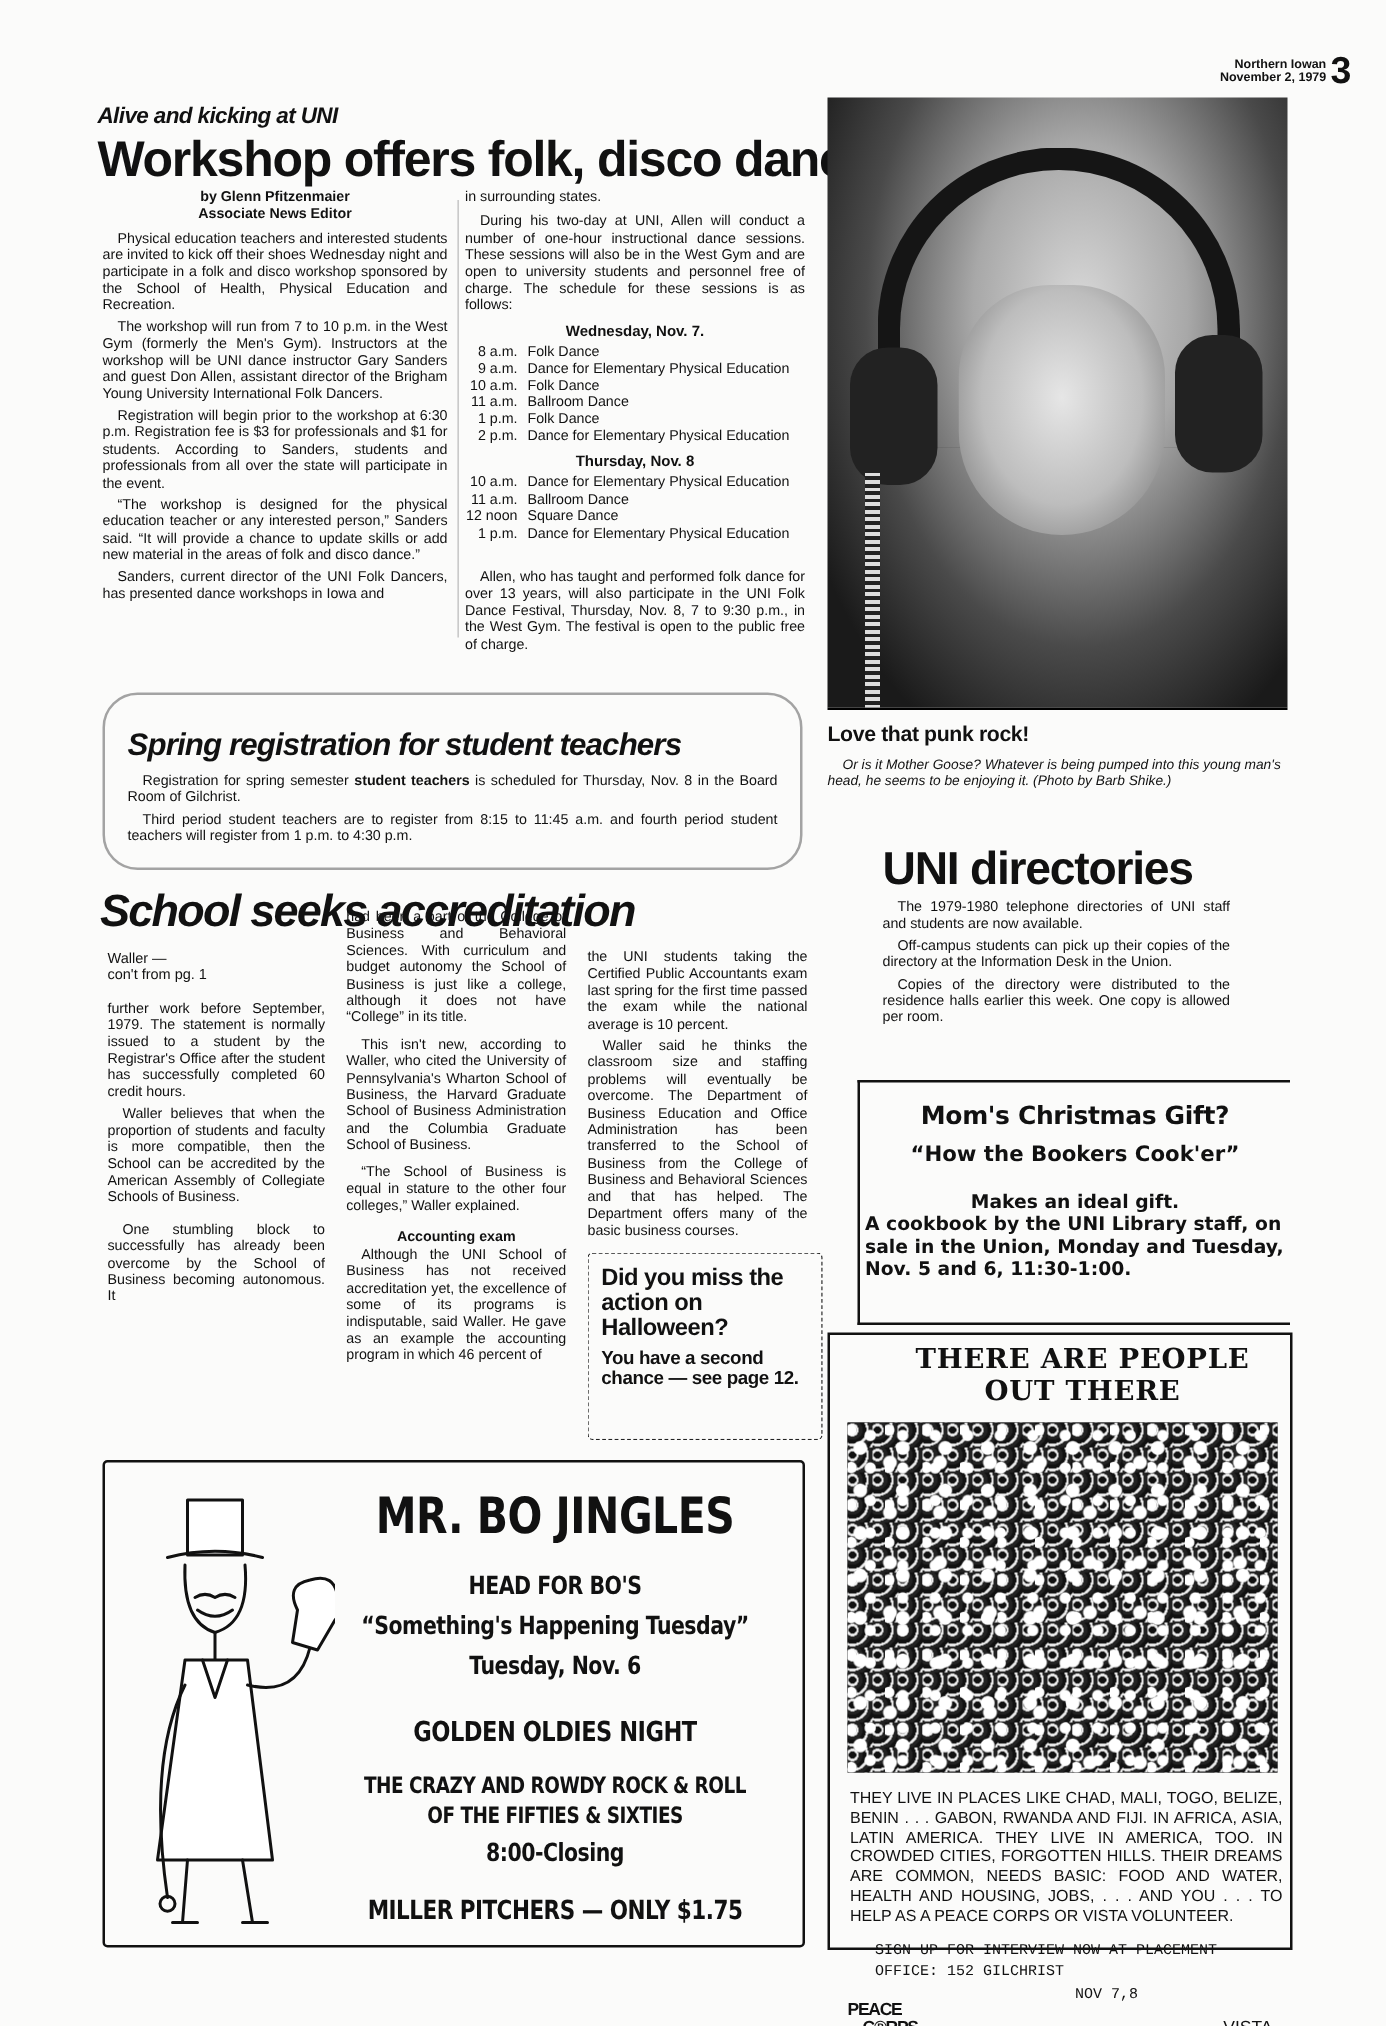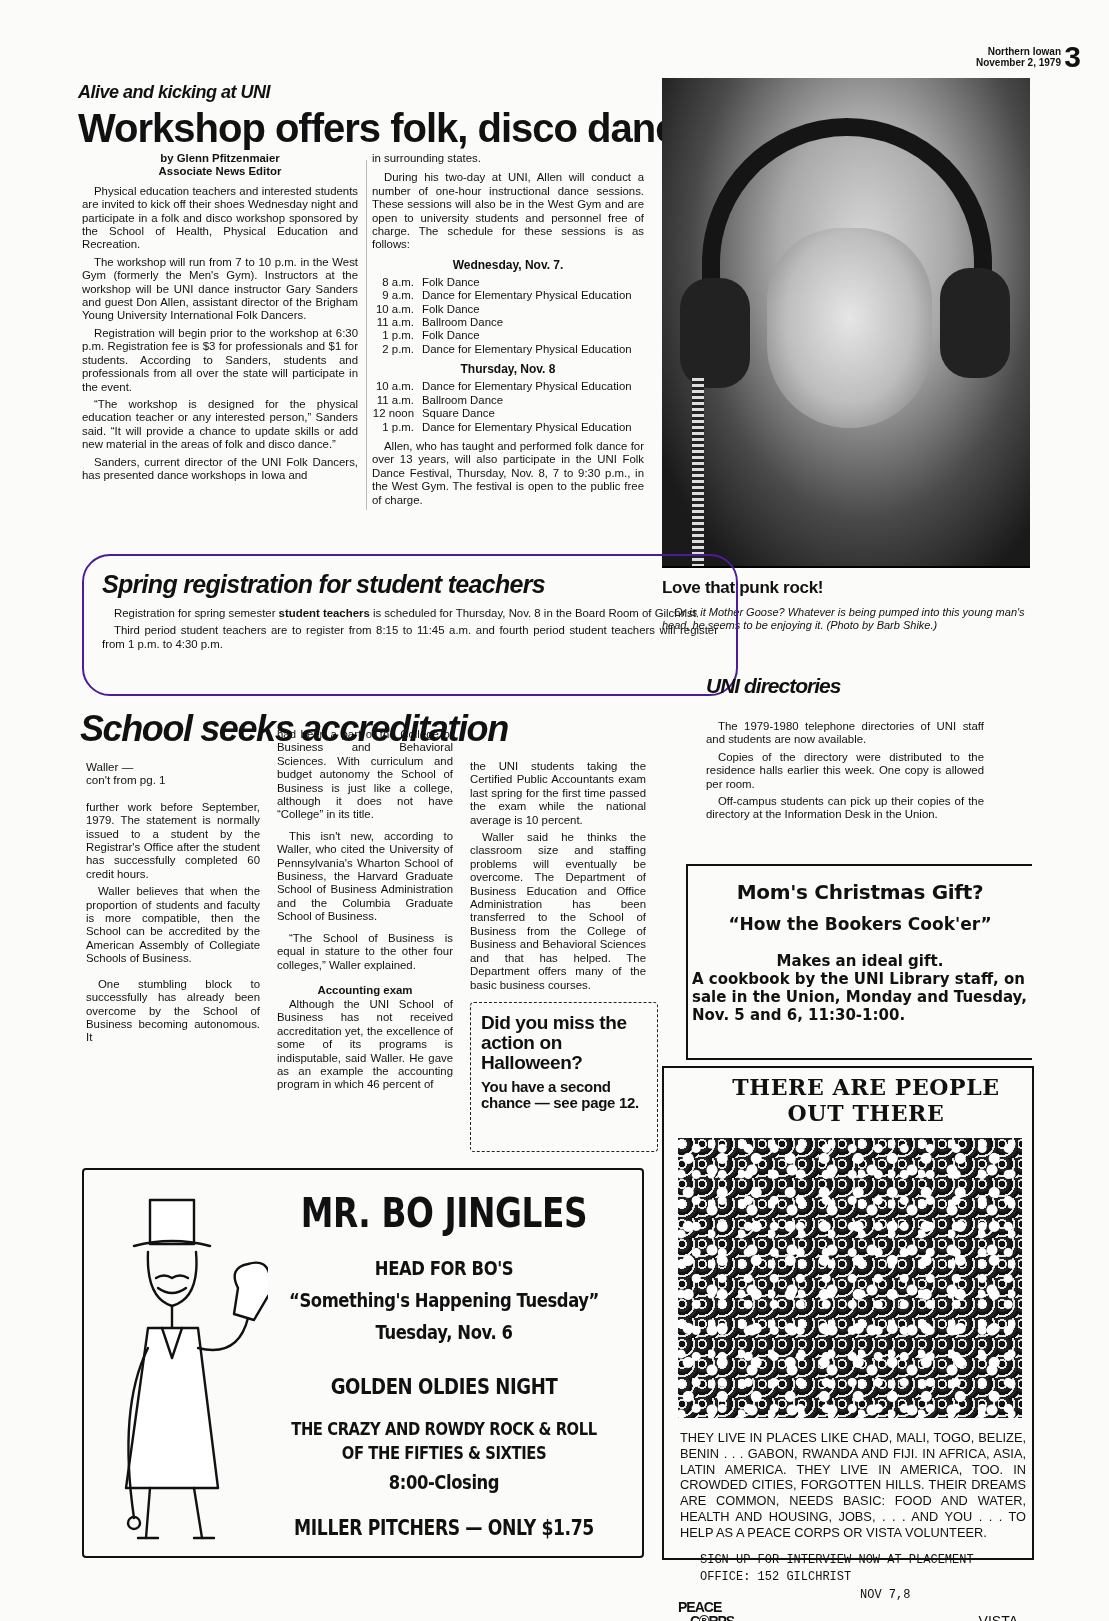--- a/index.html
+++ b/index.html
@@ -16,23 +16,23 @@
   .sched-row { display: flex; font-size: 11.4px; line-height: 13.4px; }
   .sched-row .t { width: 50px; text-align: right; padding-right: 8px; }
   .photo { left: 662px; top: 78px; width: 368px; height: 490px; background: radial-gradient(ellipse at 55% 35%, #d9d9d9 0%, #a8a8a8 30%, #4a4a4a 60%, #1a1a1a 85%); border-bottom: 2px solid #000; overflow: hidden; }
   .photo .phones { position: absolute; left: 40px; top: 40px; width: 290px; height: 240px; border: 18px solid #151515; border-bottom: none; border-radius: 150px 150px 0 0; }
   .photo .ear-l { position: absolute; left: 18px; top: 200px; width: 70px; height: 110px; background: #222; border-radius: 30px; }
   .photo .ear-r { position: absolute; right: 20px; top: 190px; width: 70px; height: 110px; background: #222; border-radius: 30px; }
   .photo .face { position: absolute; left: 105px; top: 150px; width: 165px; height: 200px; background: radial-gradient(ellipse at 50% 45%, #e6e6e6 0%, #bdbdbd 55%, #707070 100%); border-radius: 80px 80px 90px 90px; }
   .photo .cord { position: absolute; left: 30px; top: 300px; width: 12px; height: 190px; background: repeating-linear-gradient(180deg, #ddd 0 3px, #222 3px 6px); }
   .caption-title { left: 662px; top: 578px; font-size: 17px; font-weight: bold; letter-spacing: -0.3px; }
   .caption-text { left: 662px; top: 606px; width: 368px; font-size: 11px; line-height: 13.4px; font-style: italic; text-indent: 12px; }
-  .reg-box { left: 82px; top: 554px; width: 656px; height: 142px; border: 2px solid #4c1d95; border-radius: 28px; padding: 14px 18px; }
+  .reg-box { left: 82px; top: 554px; width: 560px; height: 142px; border: 2px solid #a3a3a3; border-radius: 28px; padding: 26px 18px; }
   .reg-box h2 { font-size: 25px; font-style: italic; font-weight: bold; letter-spacing: -0.7px; margin-left: 0; margin-bottom: 8px; }
-  .uni-dir-title { left: 706px; top: 674px; font-size: 21px; font-style: italic; font-weight: bold; letter-spacing: -1px; }
+  .uni-dir-title { left: 706px; top: 674px; font-size: 37px; font-weight: bold; letter-spacing: -1px; }
   .uni-dir-body { left: 706px; top: 720px; width: 278px; }
   .headline2 { left: 80px; top: 708px; font-size: 36px; font-style: italic; font-weight: bold; letter-spacing: -1.4px; white-space: nowrap; }
   .cont { font-weight: normal; font-size: 11.6px; line-height: 13.4px; margin-bottom: 14px; }
   .sub { text-align: center; font-weight: bold; font-size: 11.4px; margin: 12px 0 2px; }
   .halloween { left: 470px; top: 1002px; width: 188px; height: 150px; border: 1.5px dashed #222; border-radius: 4px; padding: 10px 10px; }
   .halloween .h1 { font-size: 19px; font-weight: bold; line-height: 20px; letter-spacing: -0.4px; margin-bottom: 6px; }
   .halloween .h2 { font-size: 15px; font-weight: bold; line-height: 16px; letter-spacing: -0.3px; }
   .mom-box { left: 686px; top: 864px; width: 346px; height: 196px; border: 2px solid #111; border-right: none; text-align: center; padding-top: 14px; }
   .mom-box .t1 { font-size: 20px; font-weight: bold; font-family: "DejaVu Sans", sans-serif; letter-spacing: -0.3px; margin-bottom: 10px; }
   .mom-box .t2 { font-size: 17px; font-weight: bold; font-family: "DejaVu Sans", sans-serif; margin-bottom: 18px; }
@@ -125,21 +125,21 @@
         <div class="sched-row">
           <span class="t">12 noon</span>
           <span>Square Dance</span>
         </div>
         <div class="sched-row">
           <span class="t">1 p.m.</span>
           <span>Dance for Elementary Physical Education</span>
         </div>
       </div>
   </div>
-  <p style="margin-top:6px">Allen, who has taught and performed folk dance for over 13 years, will also participate in the UNI Folk Dance Festival, Thursday, Nov. 8, 7 to 9:30 p.m., in the West Gym. The festival is open to the public free of charge.</p>
+  <p style="margin-top:22px">Allen, who has taught and performed folk dance for over 13 years, will also participate in the UNI Folk Dance Festival, Thursday, Nov. 8, 7 to 9:30 p.m., in the West Gym. The festival is open to the public free of charge.</p>
 </div>
 
 <div class="abs photo">
   <div class="phones"></div>
   <div class="face"></div>
   <div class="ear-l"></div>
   <div class="ear-r"></div>
   <div class="cord"></div>
 </div>
 <div class="abs caption-title">Love that punk rock!</div>
@@ -147,22 +147,22 @@
 
 <div class="abs reg-box">
   <h2>Spring registration for student teachers</h2>
   <p><span>Registration for spring semester </span><b>student teachers</b><span> is scheduled for Thursday, Nov. 8 in the Board Room of Gilchrist.</span></p>
   <p>Third period student teachers are to register from 8:15 to 11:45 a.m. and fourth period student teachers will register from 1 p.m. to 4:30 p.m.</p>
 </div>
 
 <div class="abs uni-dir-title">UNI directories</div>
 <div class="abs uni-dir-body">
   <p>The 1979-1980 telephone directories of UNI staff and students are now available.</p>
+  <p>Off-campus students can pick up their copies of the directory at the Information Desk in the Union.</p>
   <p>Copies of the directory were distributed to the residence halls earlier this week. One copy is allowed per room.</p>
-  <p>Off-campus students can pick up their copies of the directory at the Information Desk in the Union.</p>
 </div>
 
 <div class="abs headline2">School seeks accreditation</div>
 
 <div class="col" style="left:86px; top:760px; width:174px;">
   <div class="cont">
     <div>Waller —</div>
     <div>con't from pg. 1</div>
   </div>
   <p style="text-indent:0">further work before September, 1979. The statement is normally issued to a student by the Registrar's Office after the student has successfully completed 60 credit hours.</p>

